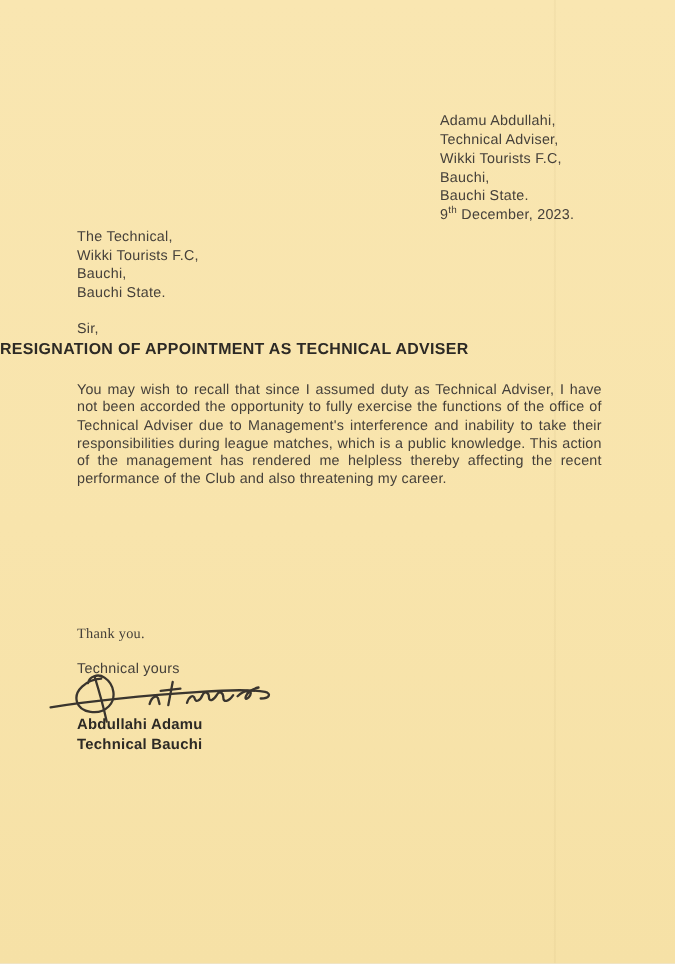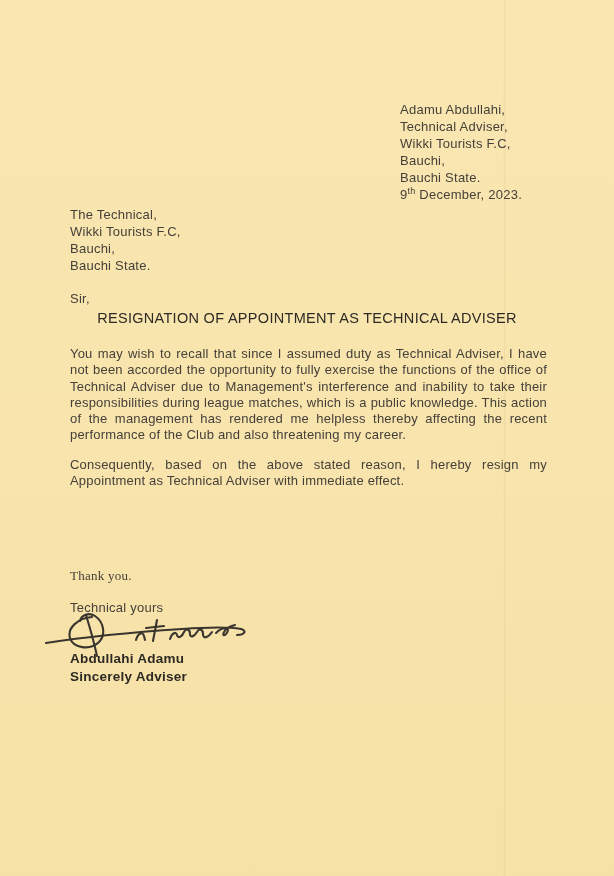--- a/index.html
+++ b/index.html
@@ -21,21 +21,21 @@
     background: linear-gradient(90deg, rgba(120,90,30,0.00), rgba(120,90,30,0.06), rgba(120,90,30,0.00));
   }
   .txt { font-size: 13px; line-height: 17px; letter-spacing: 0.25px; }
   .addr-line { white-space: pre; }
   sup.ord { font-size: 9px; line-height: 0; vertical-align: super; text-align: center; }
   .sender    { position: absolute; left: 400px; top: 101px; }
   .recipient { position: absolute; left: 70px;  top: 206px; }
   .salutation{ position: absolute; left: 70px;  top: 278px; margin-top: 12px; }
   .subject {
     position: absolute; left: 0; top: 310px; width: 614px;
-    text-align: center; font-weight: 400; font-size: 14.5px;
+    text-align: left; font-weight: 700; font-size: 14.5px;
     letter-spacing: 0.3px; color: #2d2a25;
   }
   .bodytext { position: absolute; left: 70px; top: 346px; width: 477px; }
   .bodytext p {
     margin: 0 0 13px 0;
     font-size: 13px; line-height: 16.3px; letter-spacing: 0.2px;
     text-align: justify;
   }
   .thanks     { position: absolute; left: 70px; top: 567px; font-family: Liberation Serif, serif; }
   .valediction{ position: absolute; left: 70px; top: 599px; }
@@ -67,21 +67,20 @@
     <div class="addr-line">Bauchi,</div>
     <div class="addr-line">Bauchi State.</div>
   </div>
 
   <div class="salutation txt">Sir,</div>
 
   <div class="subject">RESIGNATION OF APPOINTMENT AS TECHNICAL ADVISER</div>
 
   <div class="bodytext">
     <p>You may wish to recall that since I assumed duty as Technical Adviser, I have not been accorded the opportunity to fully exercise the functions of the office of Technical Adviser due to Management's interference and inability to take their responsibilities during league matches, which is a public knowledge. This action of the management has rendered me helpless thereby affecting the recent performance of the Club and also threatening my career.</p>
-    <p>Consequently, based on the above stated reason, I hereby resign my Appointment as Technical Adviser with immediate effect.</p>
   </div>
 
   <div class="thanks txt">Thank you.</div>
   <div class="valediction txt">Technical yours</div>
 
   <svg class="signature" viewBox="0 0 210 58" fill="none" stroke="#2a2724" stroke-width="2.1" stroke-linecap="round" stroke-linejoin="round" opacity="0.92">
 
     <path d="M2,39 C34,34 92,28 138,25 C166,23 186,23 197,25 C203,26.5 201,31 193,31"></path>
 
     <path d="M48,13 C34,14 23,24 26,34 C29,44 46,47 55,38 C62,31 60,18 51,12 C45,8 37,11 36,17"></path>
@@ -91,15 +90,15 @@
     <path d="M109,37 L113,16"></path>
     <path d="M102,24 L120,22"></path>
 
     <path d="M126,35 C128,29 132,27 133,31 C134,35 138,33 140,28 C142,24 146,25 146,30 C146,34 150,33 153,28 C155,24 159,25 159,30 C159,35 164,34 168,28"></path>
 
     <path d="M172,29 C179,22 188,23 182,30 C177,35 178,24 191,21"></path>
   </svg>
 
   <div class="signoff">
     <div>Abdullahi Adamu</div>
-    <div>Sincerely Adviser</div>
+    <div>Technical Bauchi</div>
   </div>
 </div>
 
 </body></html>

